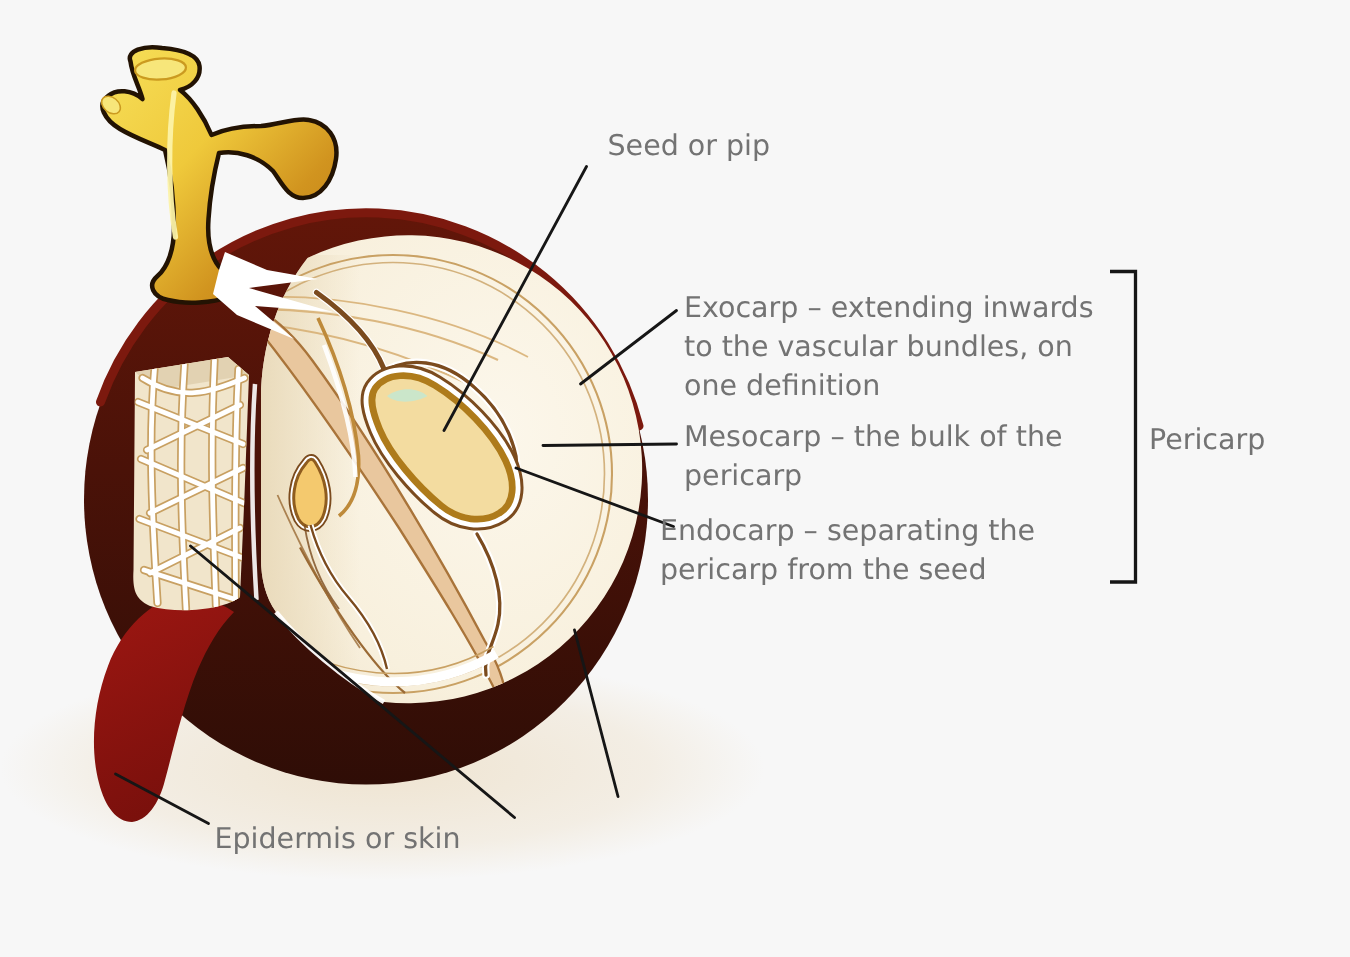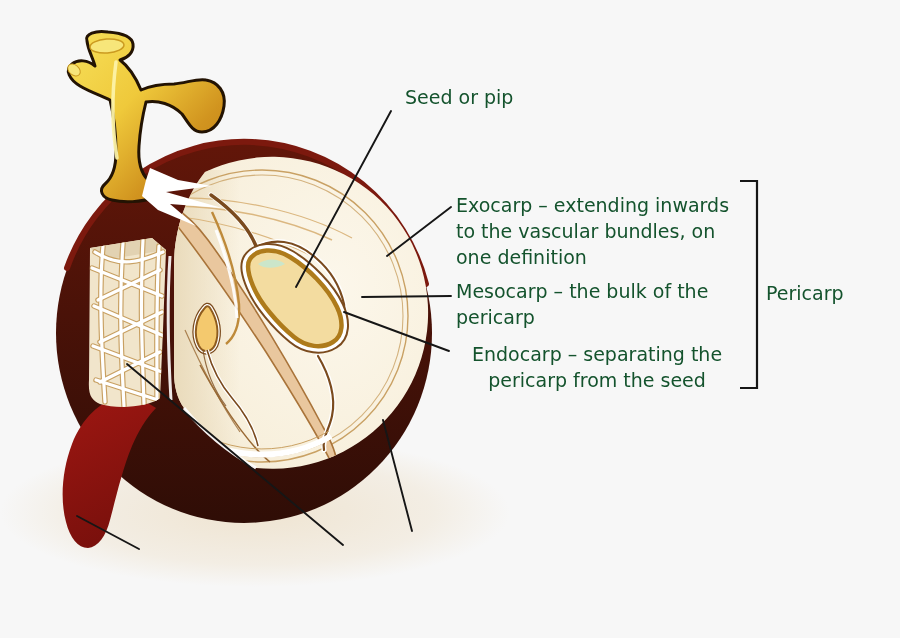--- a/index.html
+++ b/index.html
@@ -2,21 +2,21 @@
 <html><head>
 <meta charset="utf-8">
 <style>
   html,body{margin:0;padding:0;background:#f7f7f7;}
   .stage{
     position:relative;width:900px;height:638px;background:#f7f7f7;
     overflow:hidden;font-family:"DejaVu Sans","Liberation Sans",sans-serif;
   }
   .stage svg{position:absolute;left:0;top:0;}
   .label{
-    position:absolute;color:#14532d;font-size:19px;line-height:26px;
+    position:absolute;color:#737373;font-size:19px;line-height:26px;
     white-space:pre-line;letter-spacing:0;
   }
 </style>
 </head>
 <body>
 
 <div class="stage">
 
 <svg width="900" height="638" viewBox="0 0 900 638">
   <defs>
@@ -248,20 +248,21 @@
 
 <div class="label" style="left:405px;top:84px;">Seed or pip</div>
 
 <div class="label" style="left:456px;top:192px;">Exocarp – extending inwards
 to the vascular bundles, on
 one definition</div>
 
 <div class="label" style="left:456px;top:278px;">Mesocarp – the bulk of the
 pericarp</div>
 
-<div class="label" style="left:472px;top:341px;text-align:center;">Endocarp – separating the
+<div class="label" style="left:440px;top:341px;">Endocarp – separating the
 pericarp from the seed</div>
 
 <div class="label" style="left:766px;top:280px;">Pericarp</div>
 
+<div class="label" style="left:143px;top:546px;">Epidermis or skin</div>
 
 
 </div>
 
 </body></html>

